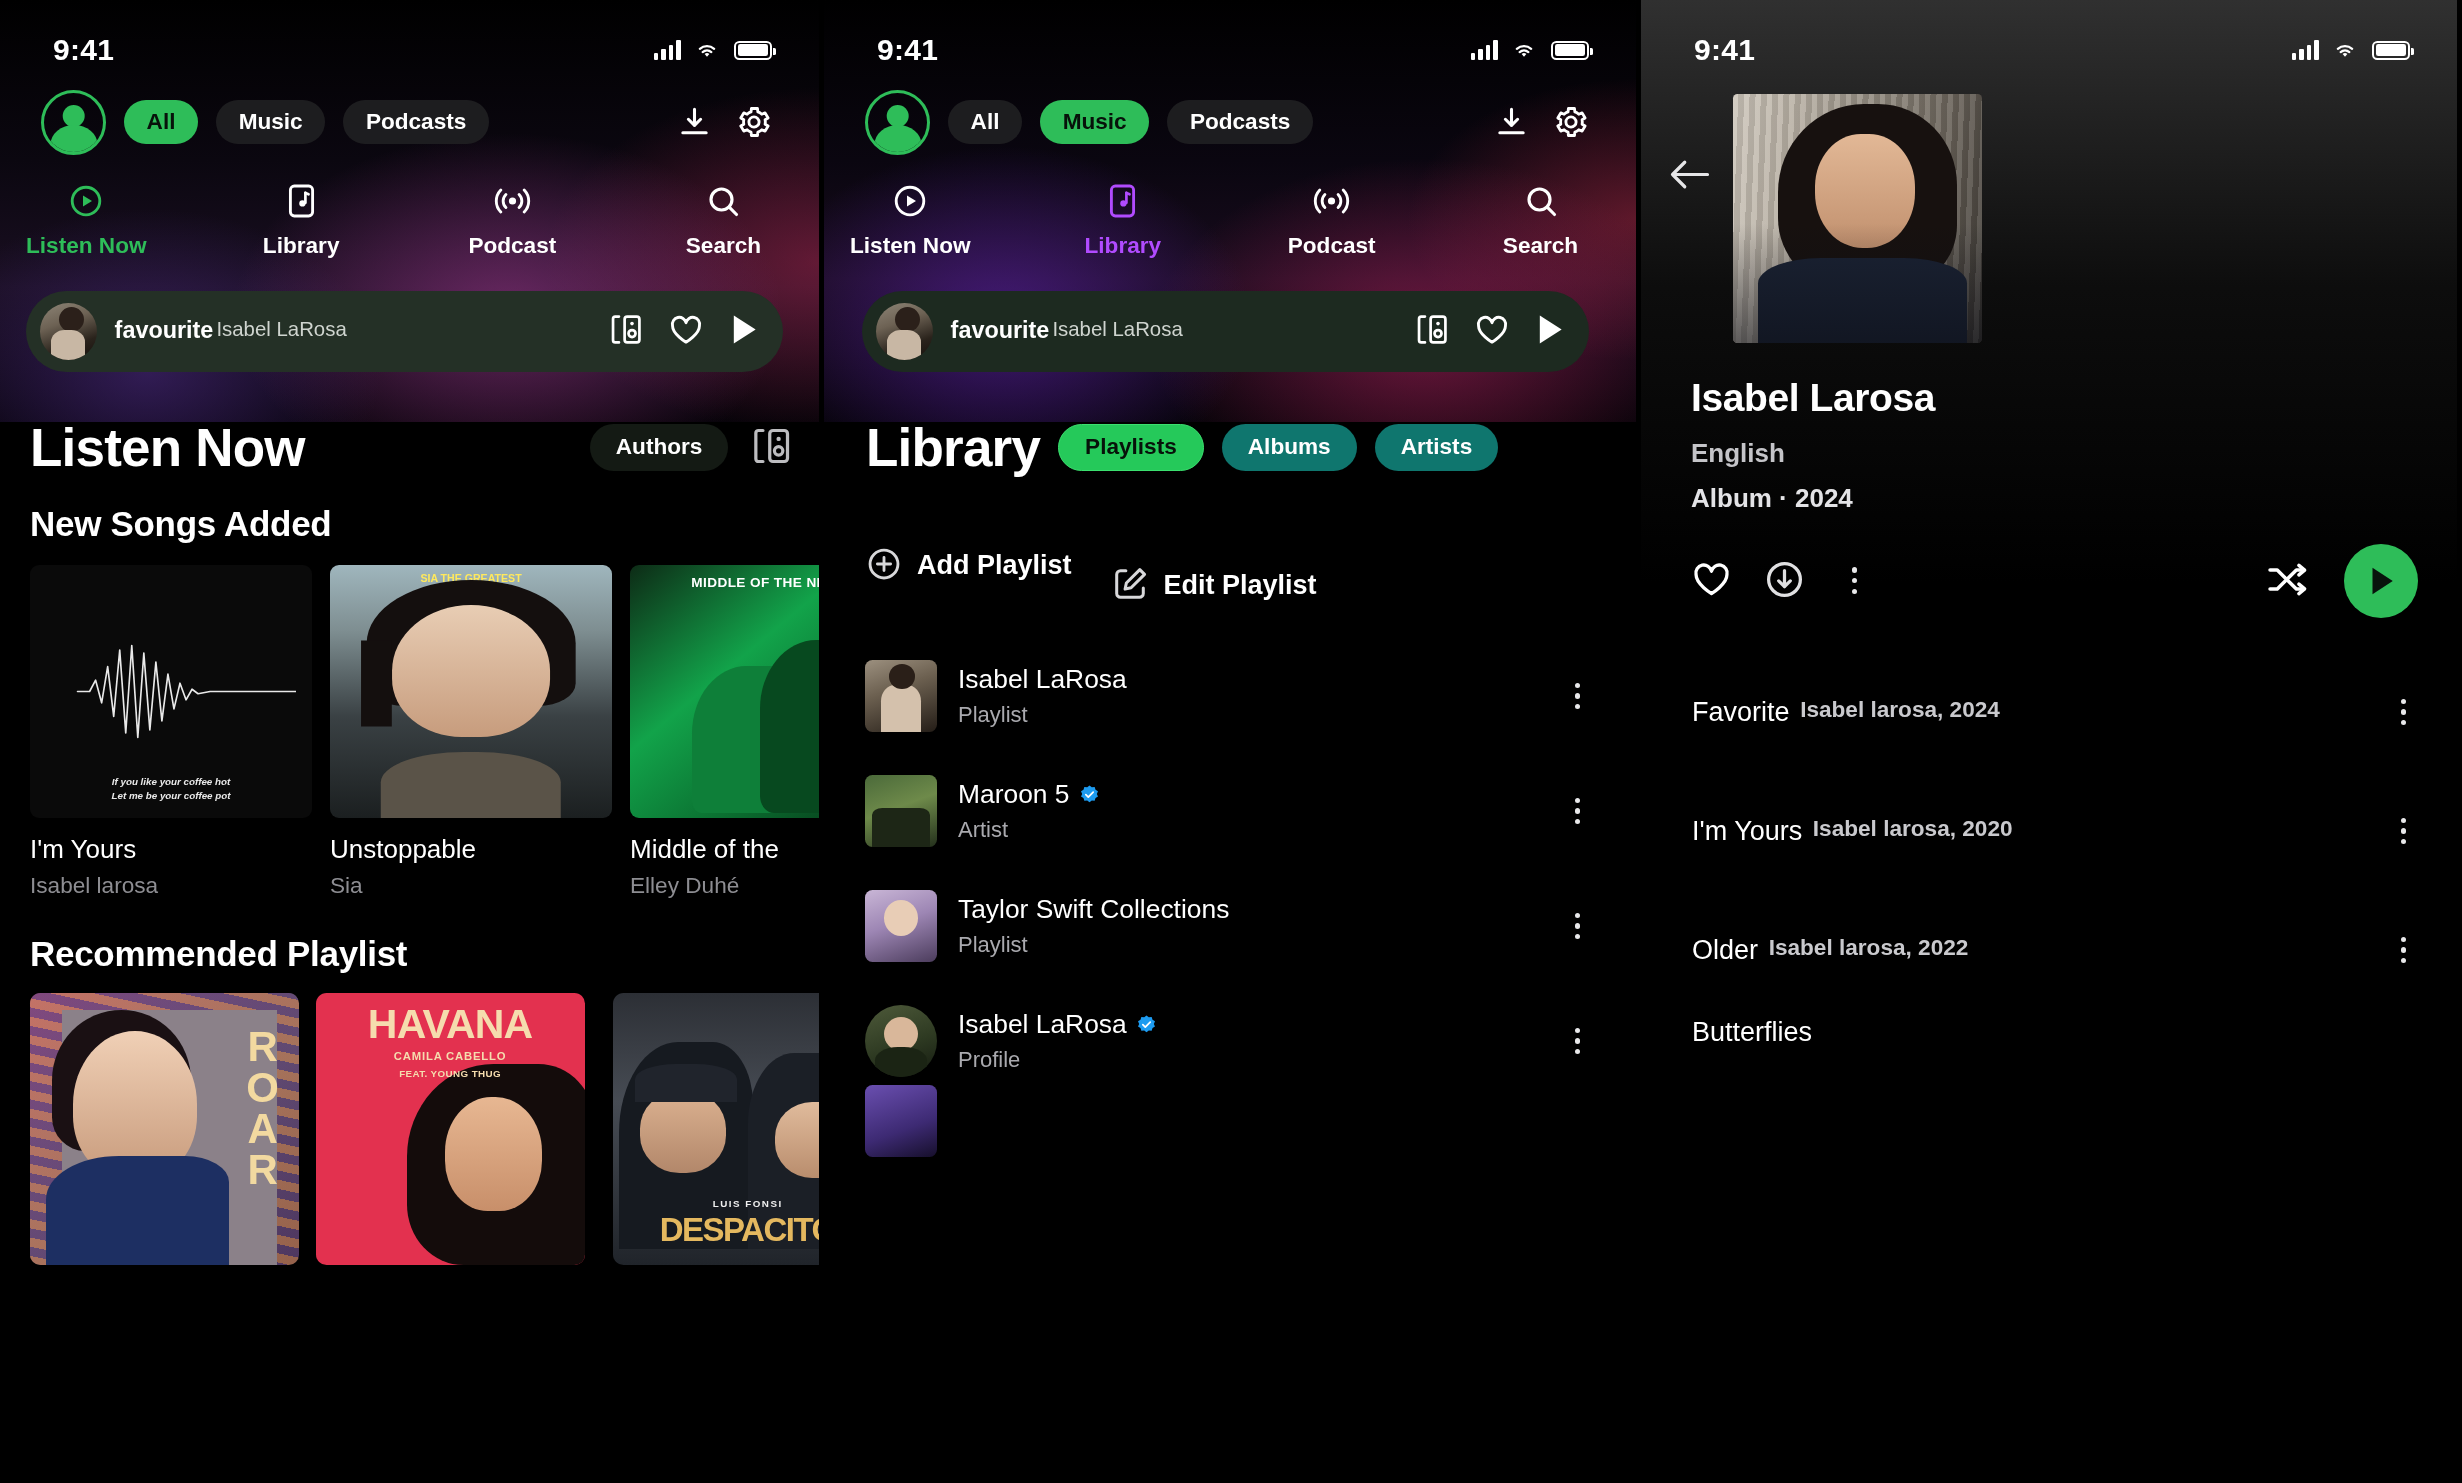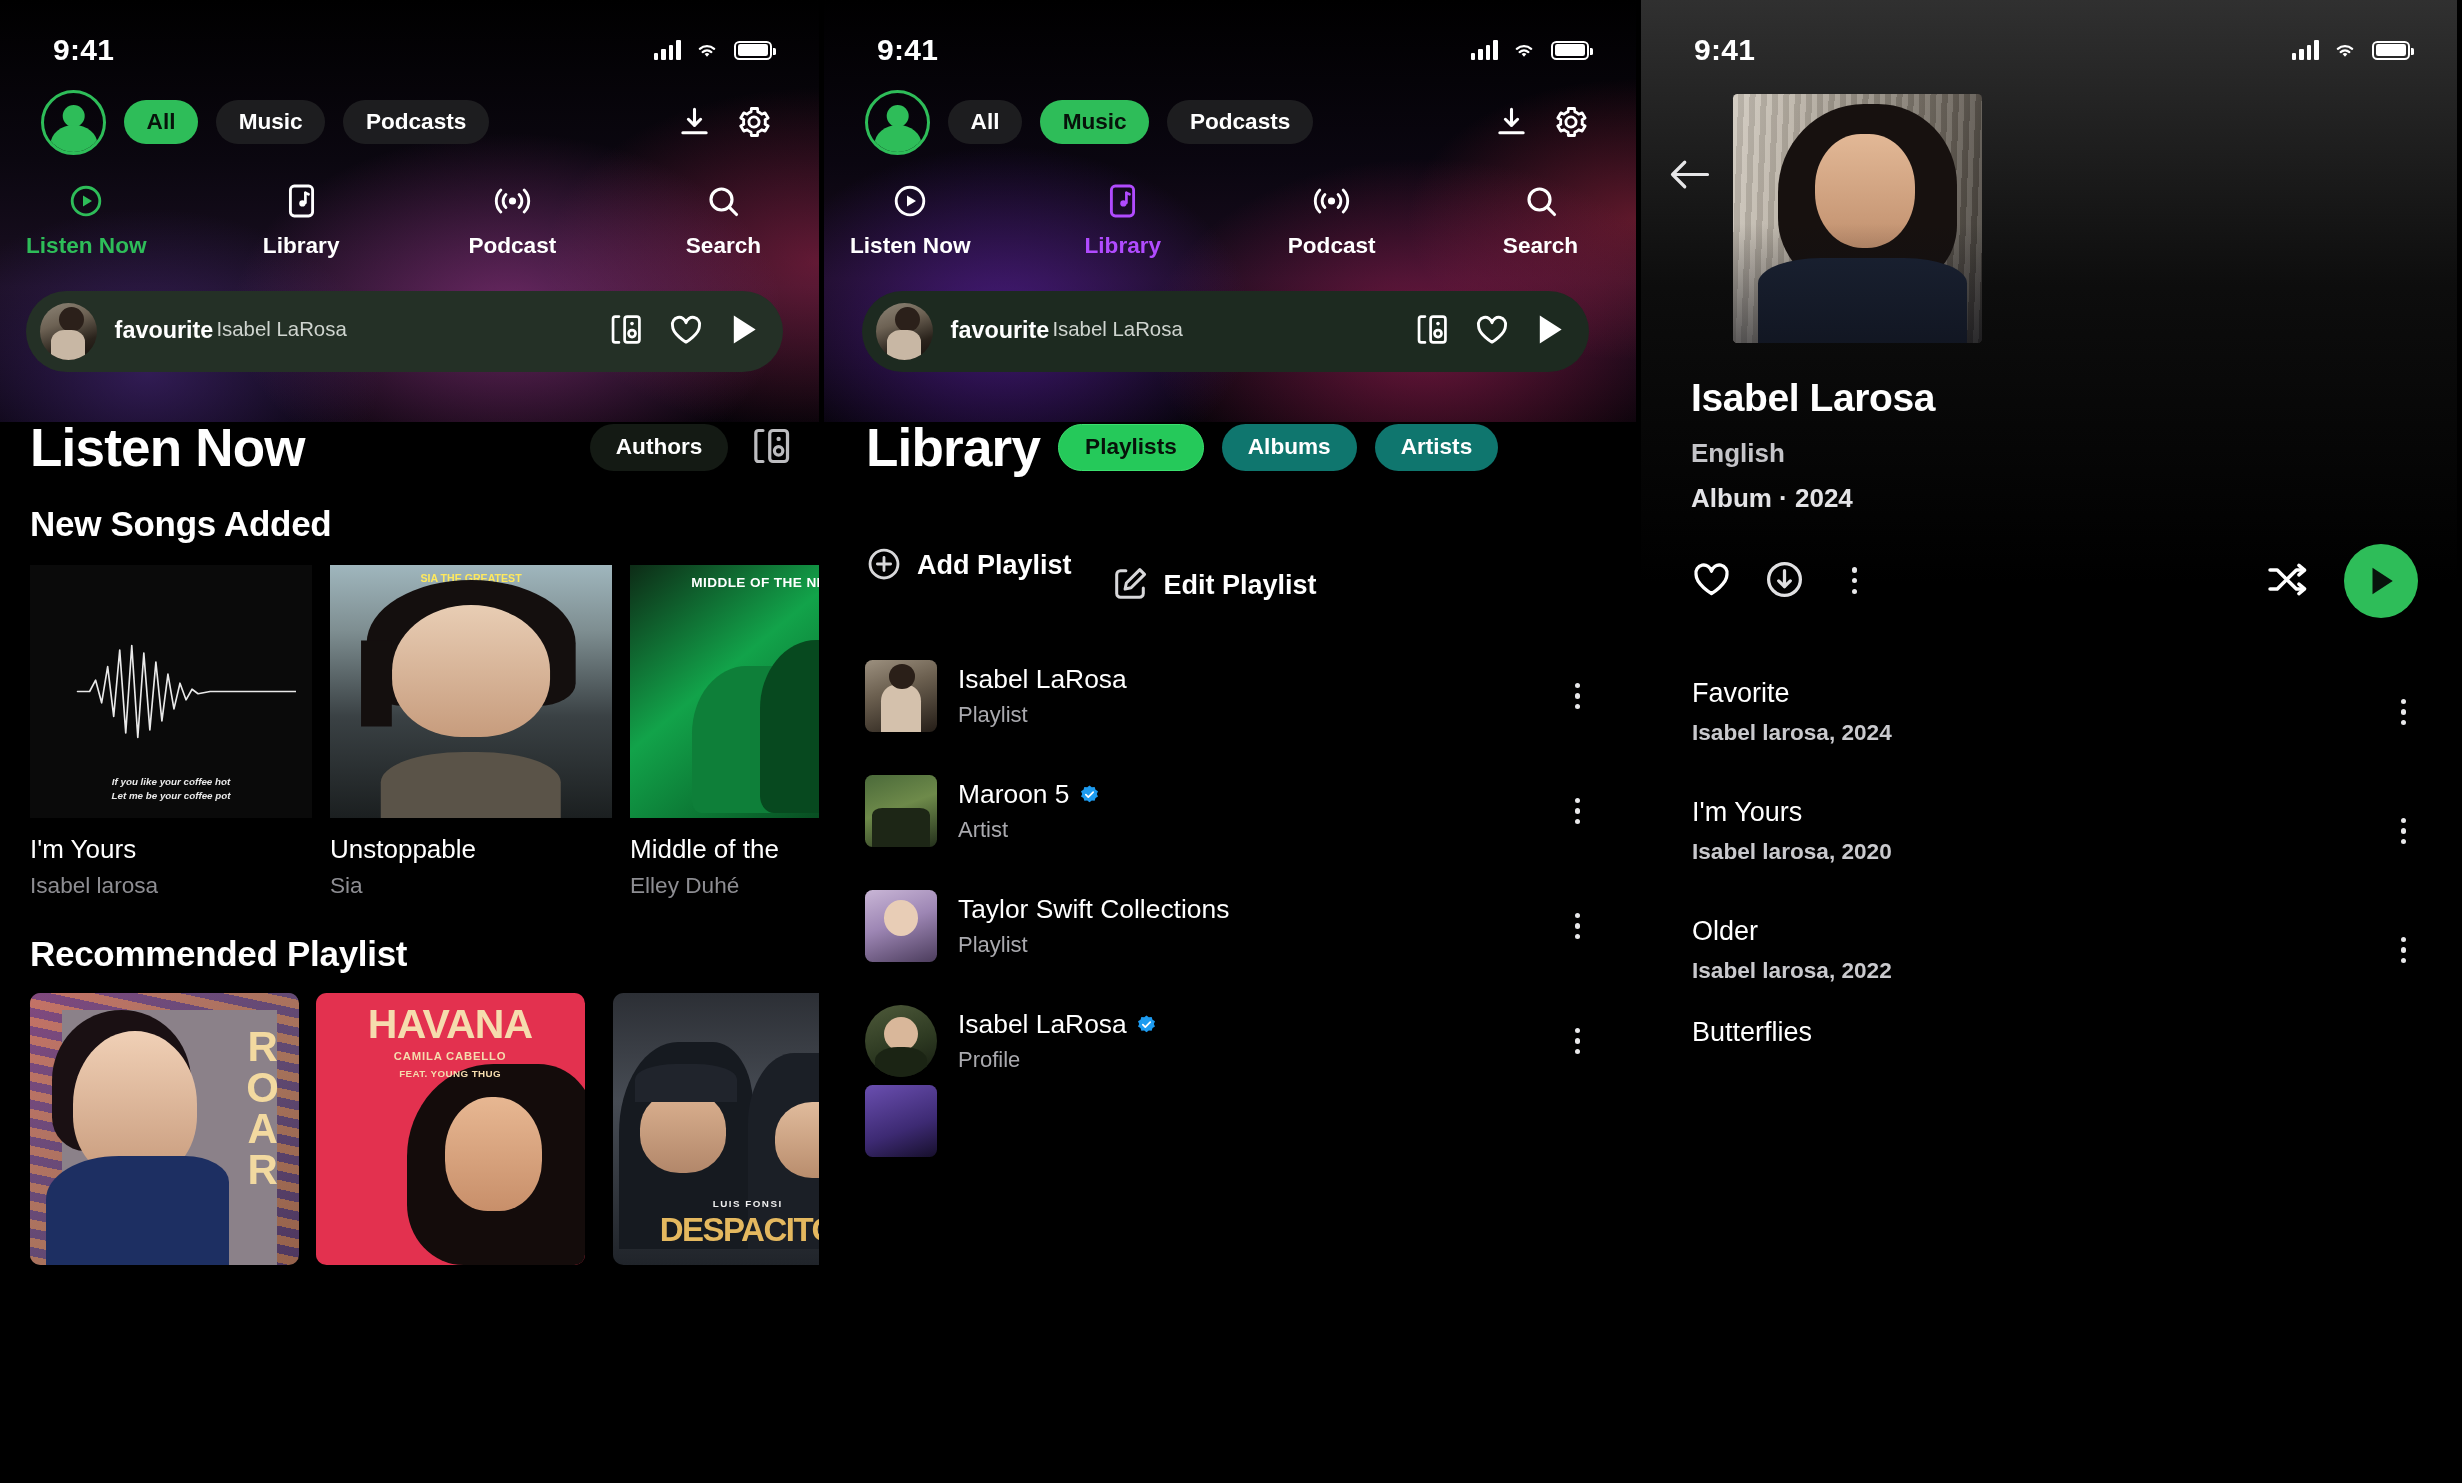--- a/index.html
+++ b/index.html
@@ -118,21 +118,21 @@
   }
   .pill-dark { background: #0f766e; }
   .pill-green { background: #25c95a; color:#07120a; border:1.5px solid #3be06f; }
   .pagehead .spacer { flex: 1 1 auto; }
 
   .subhead { font-size: 35px; font-weight: 800; color:#fff; padding: 26px 0 0 30px; letter-spacing:-0.3px; }
 
   
   .rail { display: flex; gap: 18px; padding: 21px 0 0 30px; }
   .card { width: 282px; flex: 0 0 auto; }
-  .card-art { width: 282px; height: 253px; border-radius: 0; overflow: hidden; position: relative; padding-left: 24px; }
+  .card-art { width: 282px; height: 253px; border-radius: 9px; overflow: hidden; position: relative; padding-left: 24px; }
   .card-name { font-size: 26px; color:#fff; margin-top: 16.6px; white-space:nowrap; overflow:hidden; text-overflow:ellipsis; }
   .card-artist { font-size: 22.6px; color:#8d8d92; margin-top: 7.5px; white-space:nowrap; }
 
   
   .art-wave { background: #0a0a0a; display:flex; align-items:center; justify-content:center; }
   .art-wave .lyr { position:absolute; left:0; right:0; bottom: 13.6px; text-align:center; color:#e9e9e9;
     font-size: 9.8px; font-style: italic; font-weight:700; line-height: 1.5; }
   
   .art-unstop { background: linear-gradient(180deg,#9fb6bd 0%, #7e8e91 26%, #3a4144 60%, #1b1f20 100%); }
   .art-unstop .face { position:absolute; left:50%; top:16%; transform:translateX(-50%); width:56%; height:52%;
@@ -217,21 +217,21 @@
   .p3-name { font-size: 39px; font-weight: 800; color:#fff; letter-spacing:-0.4px; }
   .p3-lang { font-size: 26px; font-weight: 700; color:#c4c4c8; margin-top: 18px; }
   .p3-meta { font-size: 26px; font-weight: 700; color:#e3e3e6; margin-top: 13.6px; }
 
   .p3-actions { position:relative; z-index:2; display:flex; align-items:center; gap: 32px; padding: 30px 39px 0 50px; }
   .p3-actions .spacer { flex:1 1 auto; }
   .playfab { width: 74px; height: 74px; border-radius:50%; background:#2ebd59; display:flex; align-items:center; justify-content:center; flex:0 0 auto; }
 
   .tracklist { position:relative; z-index:2; padding: 35px 0 0 0; }
   .trackrow { display:flex; align-items:center; padding: 0 36px 0 51px; height: 119px; }
-  .tr-meta { flex:1 1 auto; min-width:0; display:flex; flex-direction:column; gap: 10.6px; }
+  .tr-meta { flex:1 1 auto; min-width:0; display:flex; flex-direction:row; gap: 10.6px; }
   .tr-title { font-size: 27px; color:#fff; }
   .tr-sub { font-size: 22.6px; color:#c9c9cd; font-weight: 700; }
 </style>
 </head>
 <body>
 
 <div class="stage">
 
   <div class="phone phone-1">
     <div class="hdr-glow"></div>

